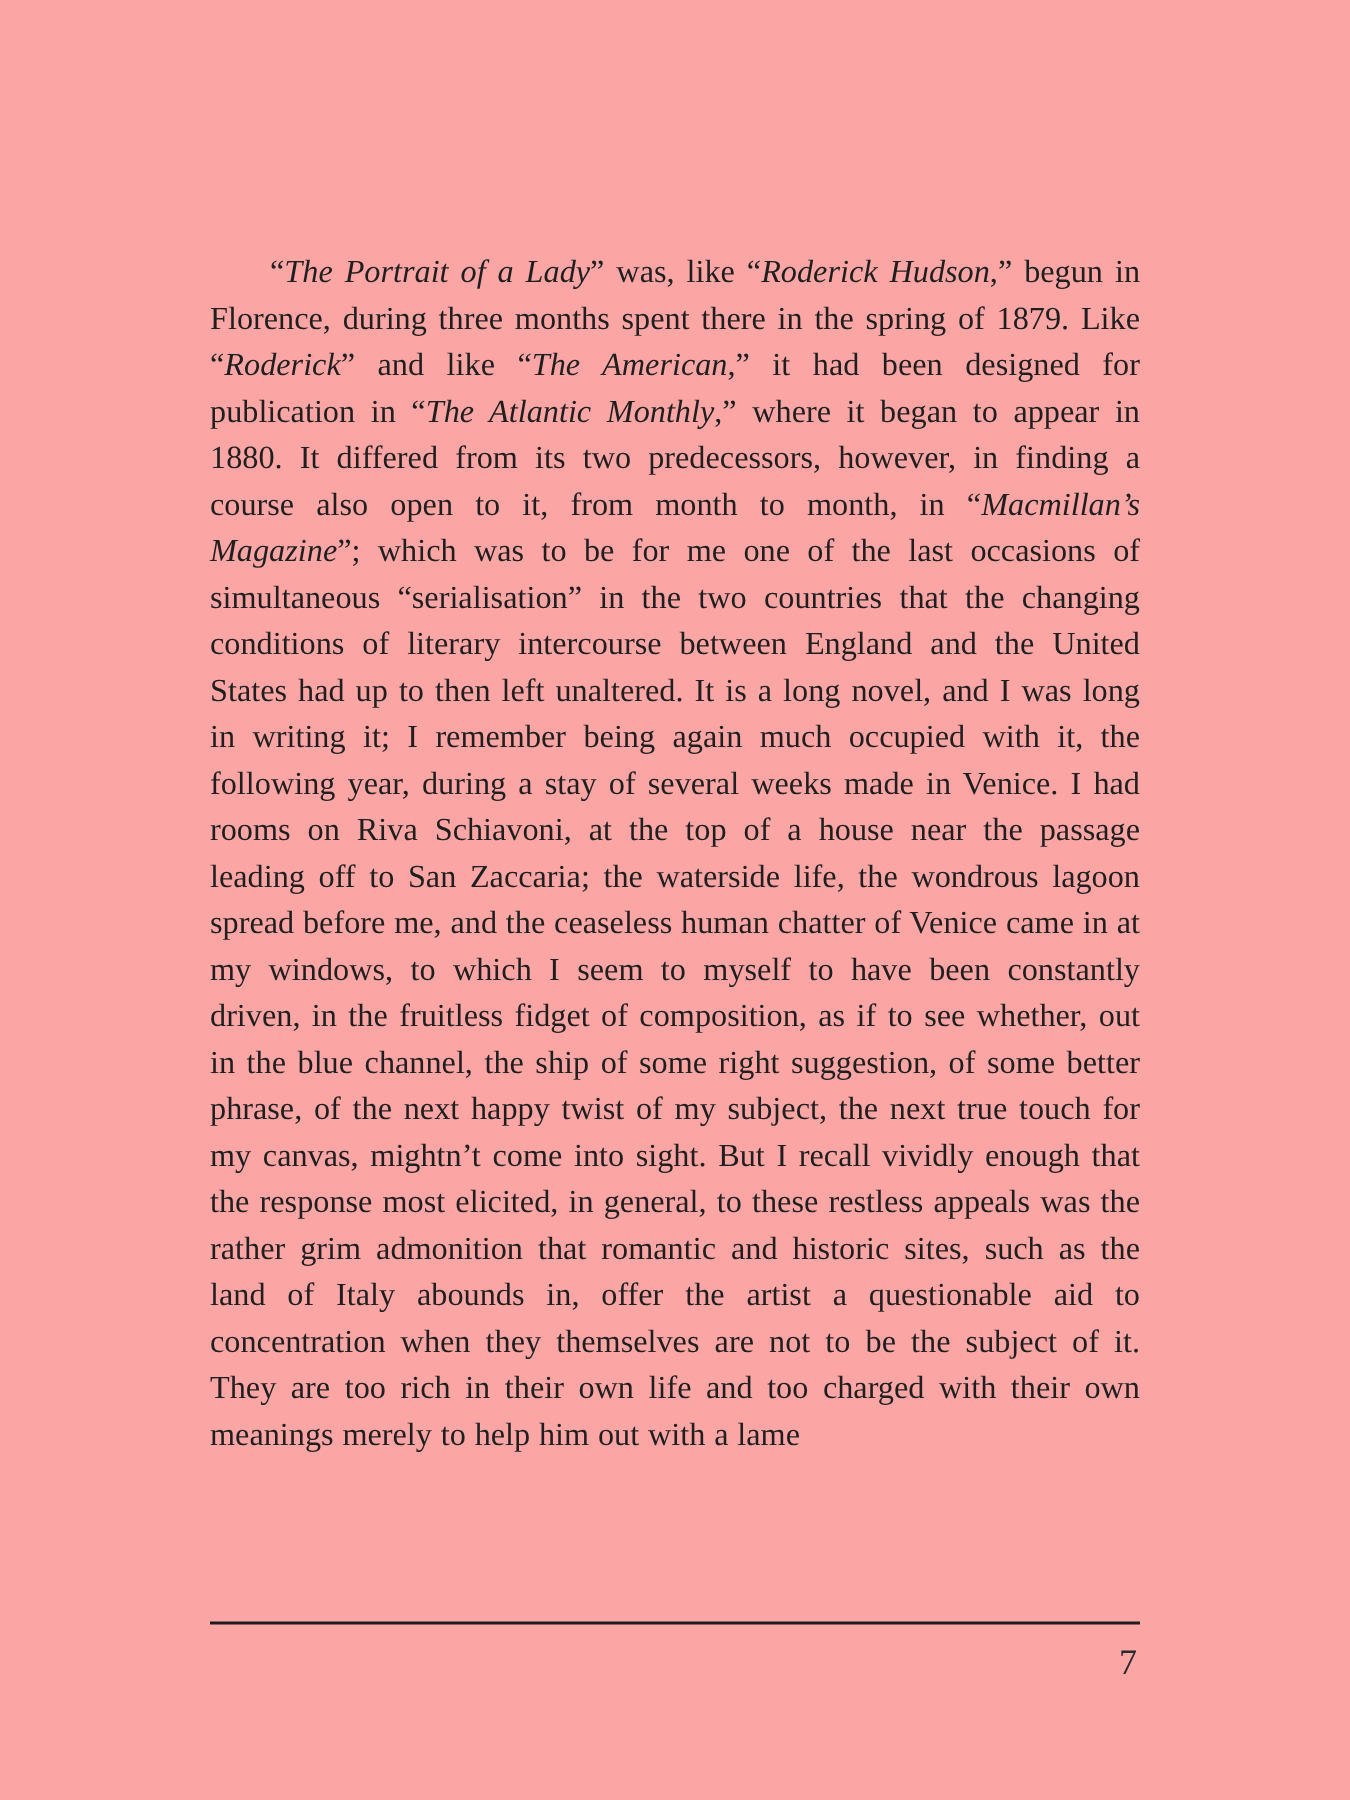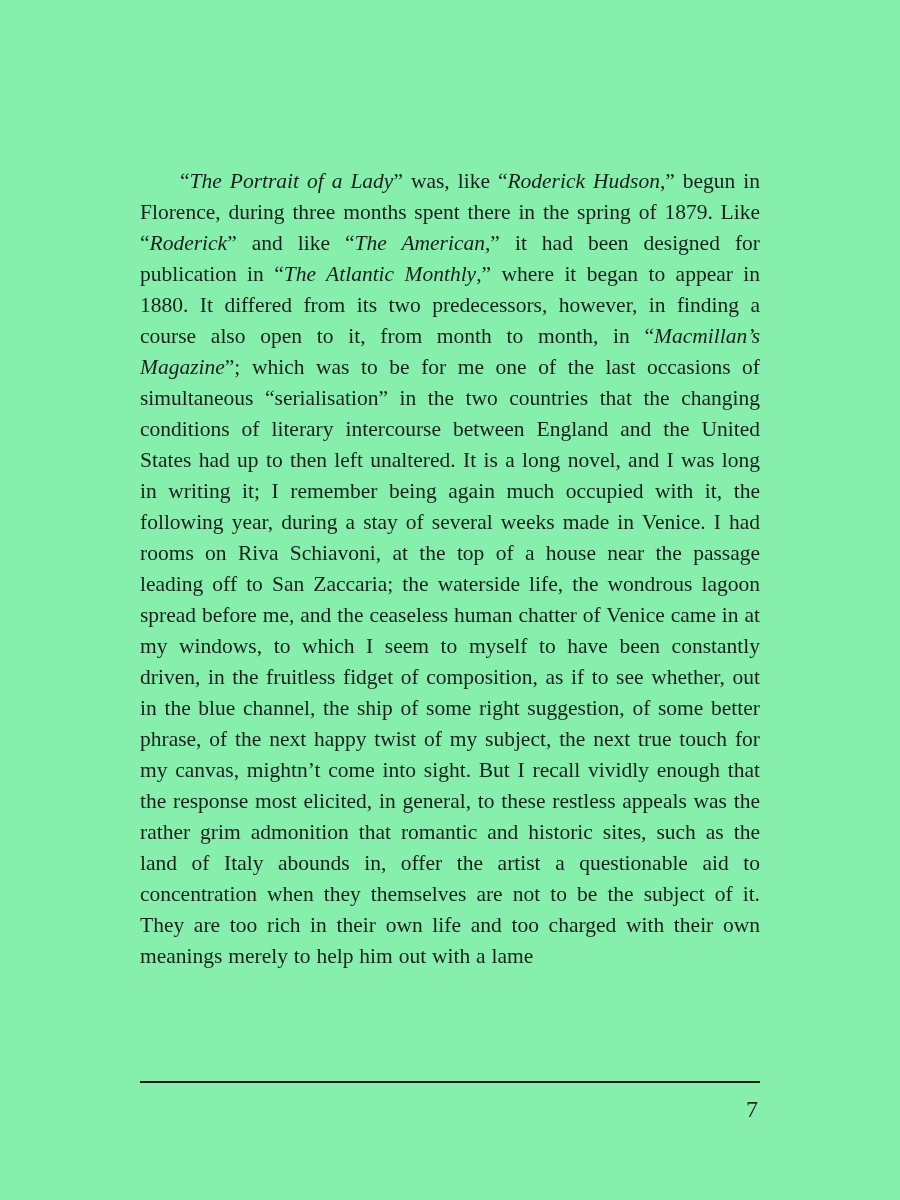--- a/index.html
+++ b/index.html
@@ -4,21 +4,21 @@
 <style>
   html, body {
     margin: 0;
     padding: 0;
     background: #ffffff;
   }
   .page {
     position: relative;
     width: 900px;
     height: 1200px;
-    background: #86efac;
+    background: #fca5a5;
     overflow: hidden;
     font-family: "Liberation Serif", "DejaVu Serif", serif;
     color: #1f1f1f;
   }
   .body-text {
     position: absolute;
     top: 166px;
     left: 140px;
     width: 620px;
     margin: 0;

